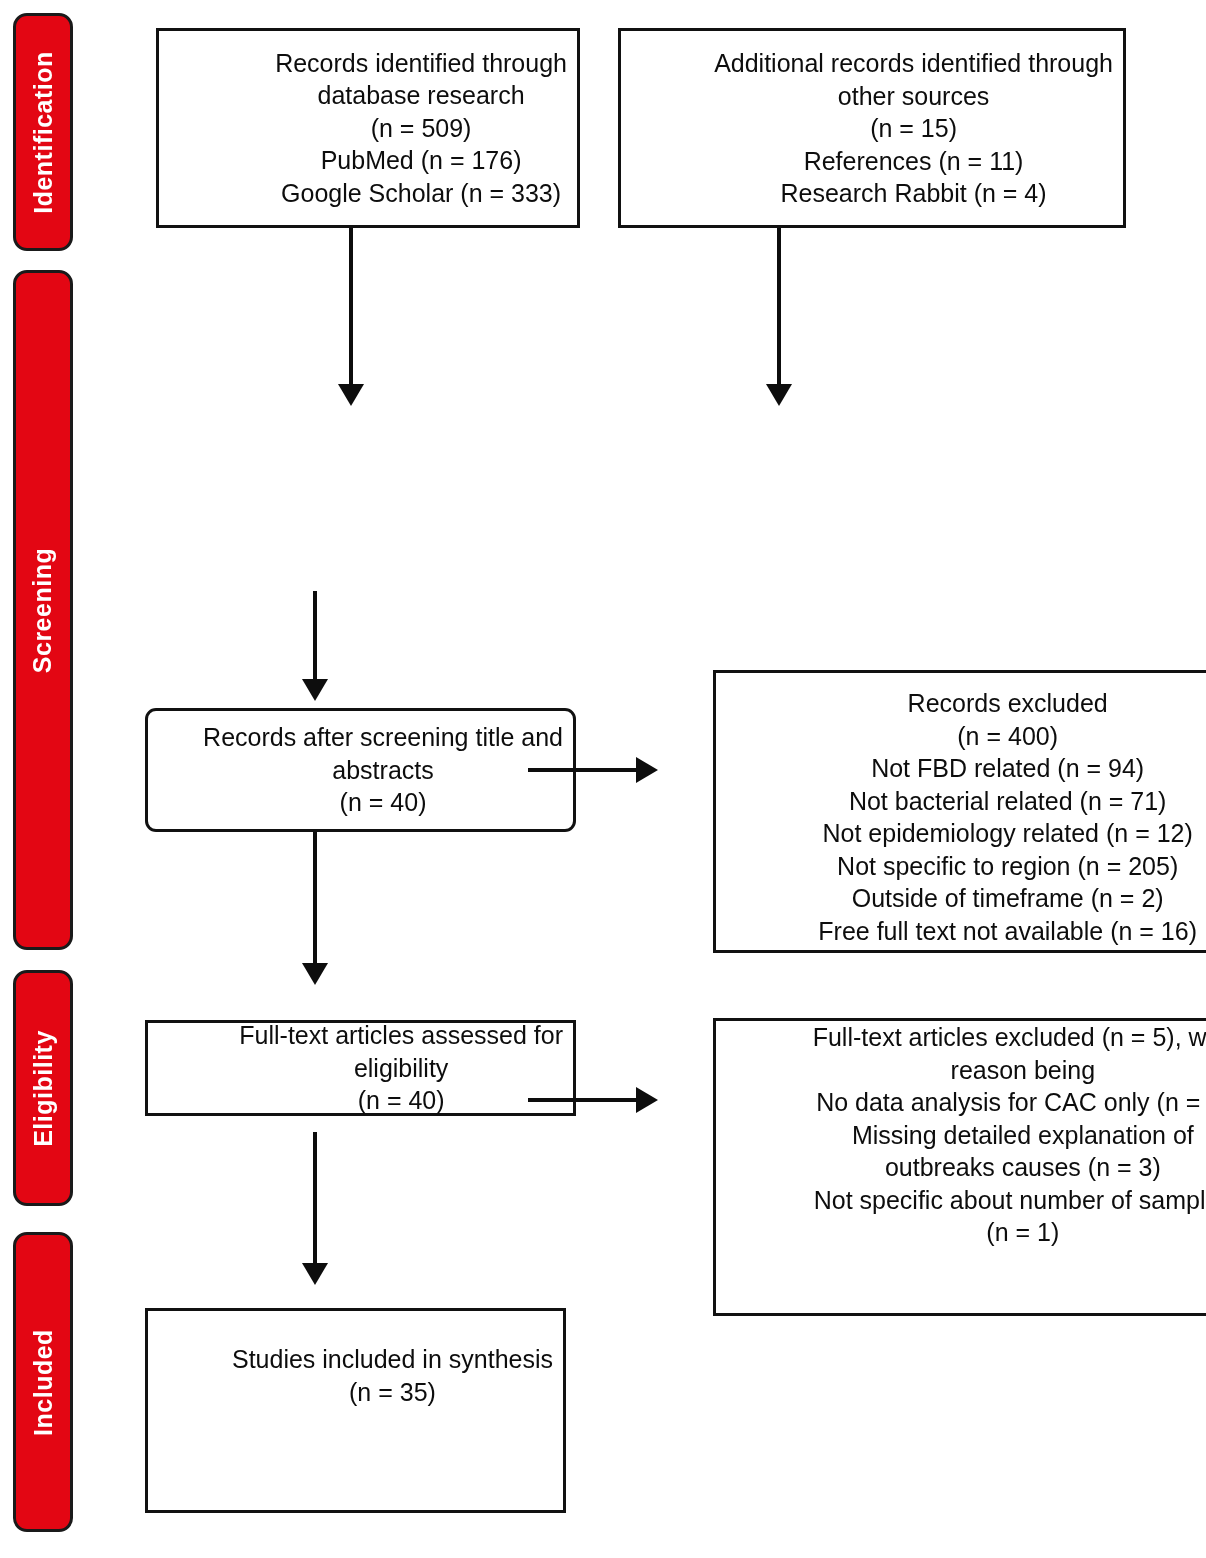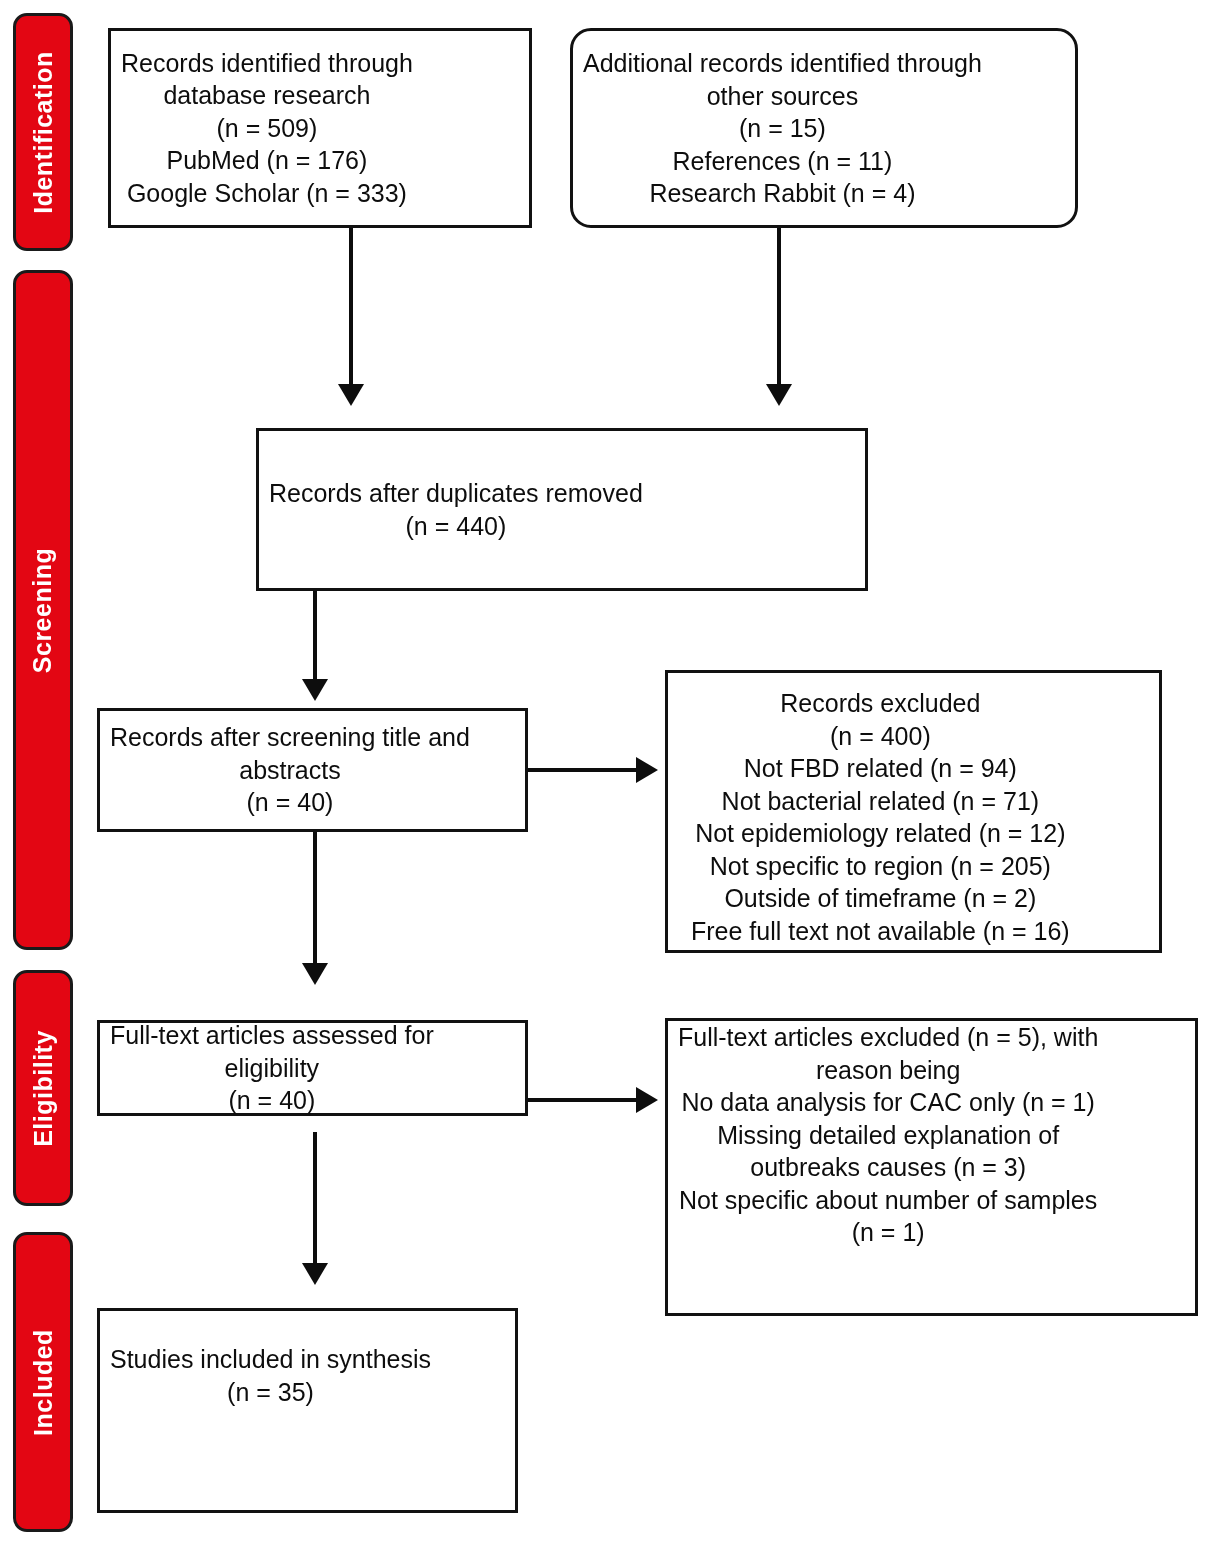--- a/index.html
+++ b/index.html
@@ -40,22 +40,23 @@
     font-family: "Liberation Sans", sans-serif;
   }
 
   
   .flow-box {
     position: absolute;
     background: #ffffff;
     border: 3px solid #111111;
     box-sizing: border-box;
     display: flex;
-    justify-content: flex-start;
+    justify-content: flex-end;
     padding: 0 10px;
+    margin-left: 48px;
   }
   .flow-box .box-text {
     text-align: center;
     font-size: 25px;
     line-height: 1.3;
     color: #0d0d0d;
     white-space: pre-line;
     font-family: "Liberation Sans", sans-serif;
   }
   .align-top { align-items: flex-start; }
@@ -111,43 +112,39 @@
   </div>
 
   <div class="flow-box align-center" style="left:108px; top:28px; width:424px; height:200px;">
     <span class="box-text">Records identified through
 database research
 (n = 509)
 PubMed (n = 176)
 Google Scholar (n = 333)</span>
   </div>
 
-  <div class="flow-box align-top" style="left:570px; top:28px; width:508px; height:200px; padding-top:16px;border-radius:21px;">
+  <div class="flow-box align-top" style="left:570px; top:28px; width:508px; height:200px; padding-top:16px;">
     <span class="box-text">Additional records identified through
 other sources
 (n = 15)
 References (n = 11)
 Research Rabbit (n = 4)</span>
   </div>
 
   <div class="conn-v" style="left:349px; top:228px; height:158px;"></div>
   <div class="arrow-down" style="left:338px; top:384px;"></div>
 
   <div class="conn-v" style="left:777px; top:228px; height:158px;"></div>
   <div class="arrow-down" style="left:766px; top:384px;"></div>
 
-  <div class="flow-box align-center" style="left:256px; top:428px; width:612px; height:163px;">
-    <span class="box-text">Records after duplicates removed
-(n = 440)</span>
-  </div>
 
   <div class="conn-v" style="left:313px; top:591px; height:90px;"></div>
   <div class="arrow-down" style="left:302px; top:679px;"></div>
 
-  <div class="flow-box align-center" style="left:97px; top:708px; width:431px; height:124px;">
+  <div class="flow-box align-center" style="left:97px; top:708px; width:431px; height:124px;border-radius:11px;">
     <span class="box-text">Records after screening title and
 abstracts
 (n = 40)</span>
   </div>
 
   <div class="conn-h" style="left:528px; top:768px; width:110px;"></div>
   <div class="arrow-right" style="left:636px; top:757px;"></div>
 
   <div class="flow-box align-top" style="left:665px; top:670px; width:497px; height:283px; padding-top:14px;padding-left:23px;">
     <span class="box-text">Records excluded

